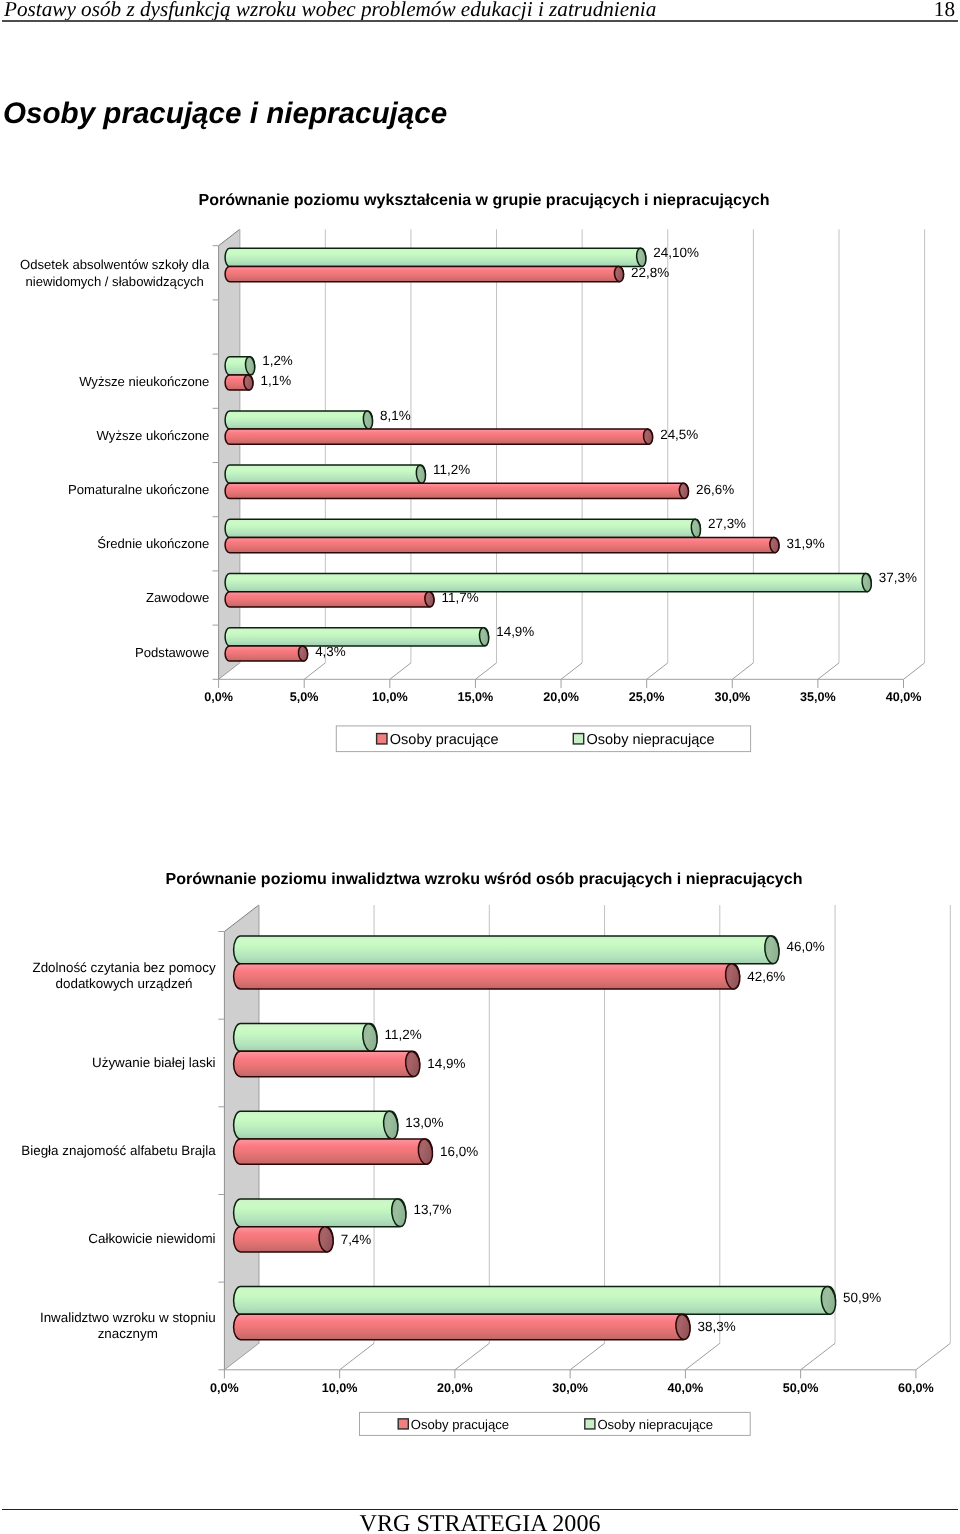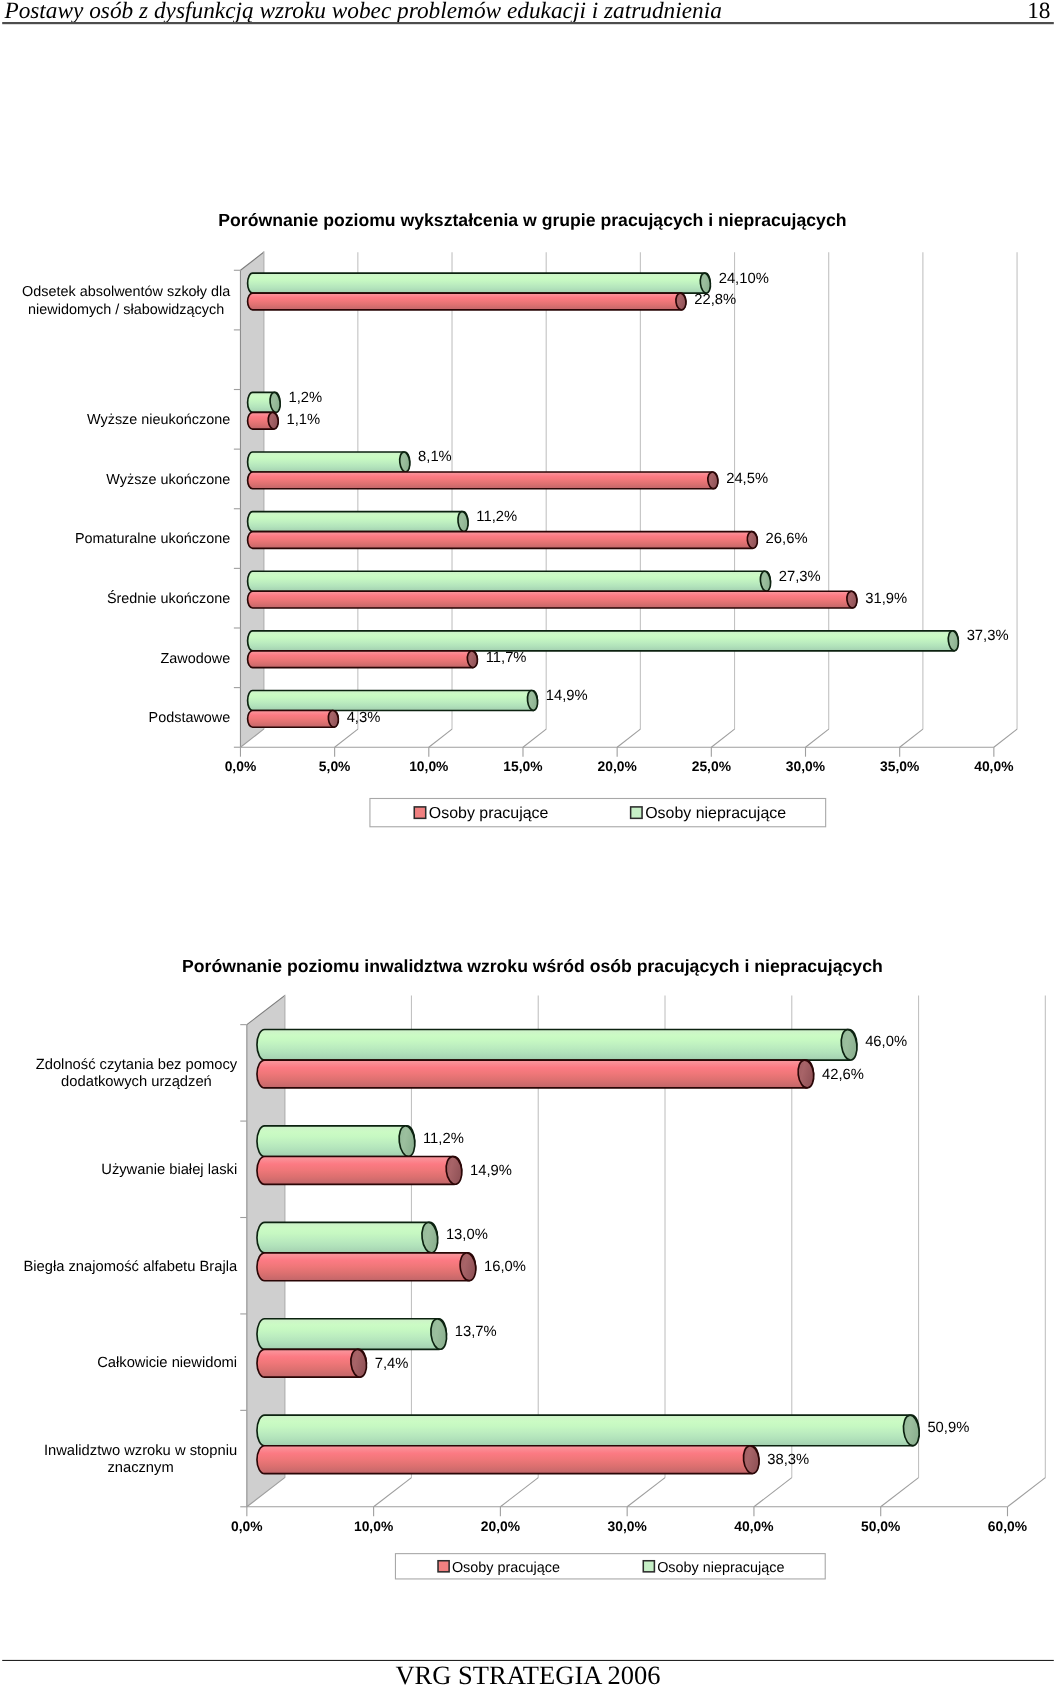--- a/index.html
+++ b/index.html
@@ -37,20 +37,21 @@
 <body>
 
 <div class="pg">
 
   <div id="hdr">
     <div class="ttl">Postawy osób z dysfunkcją wzroku wobec problemów edukacji i zatrudnienia</div>
     <div class="pno">18</div>
     <div class="rule"></div>
   </div>
 
+  <div id="sec">Osoby pracujące i niepracujące</div>
 
   <div class="ctitle" id="ct0" style="top: 192.2px;">Porównanie poziomu wykształcenia w grupie pracujących i niepracujących</div>
   <div class="chart" id="chart0">
       <svg width="960" height="1534" viewBox="0 0 960 1534">
         <defs>
           <linearGradient id="gGreen0" x1="0" y1="0" x2="0" y2="1">
             <stop offset="0%" stop-color="#cdf0c8"></stop>
             <stop offset="6%" stop-color="#cdf4c8"></stop>
             <stop offset="20%" stop-color="#cbfbc4"></stop>
             <stop offset="36%" stop-color="#c6f8c2"></stop>

